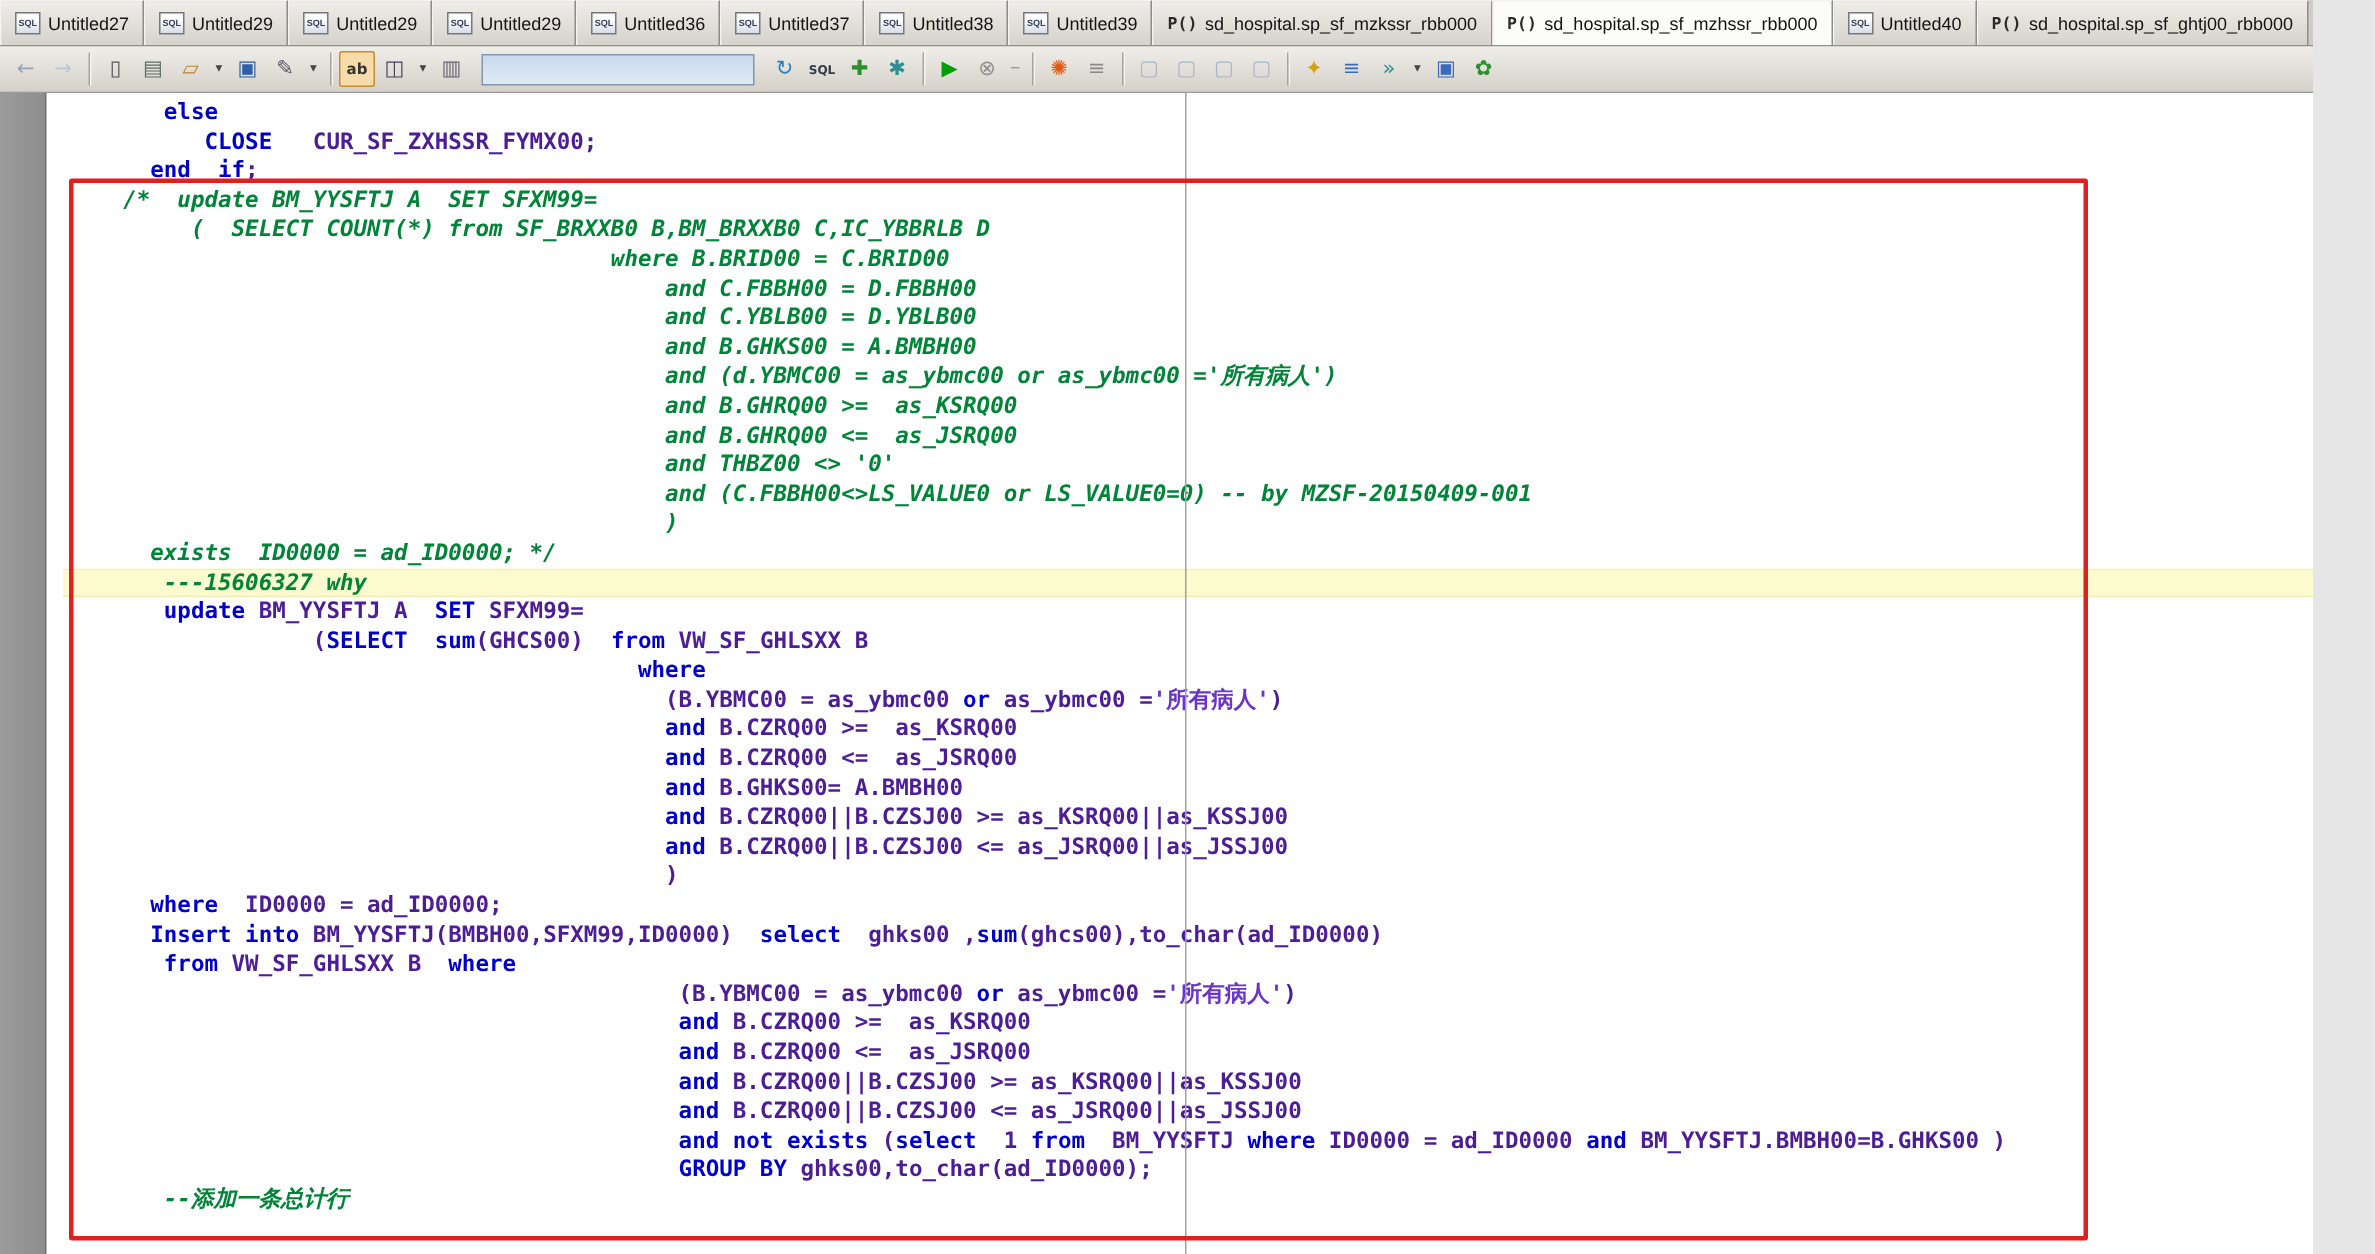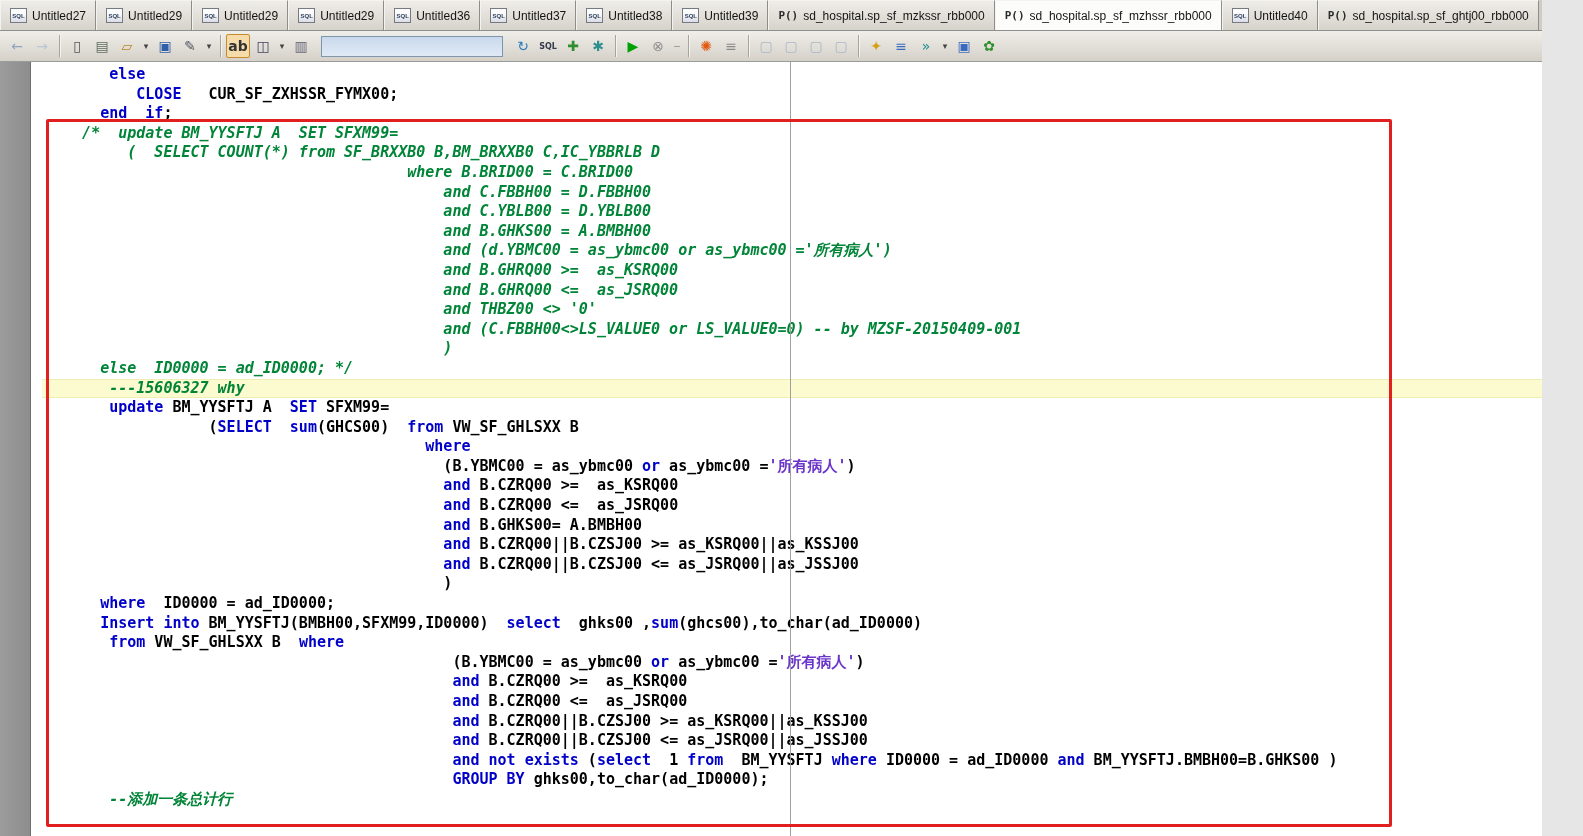--- a/index.html
+++ b/index.html
@@ -33,21 +33,21 @@
 
   
   .editor{position:absolute;top:62px;left:0;right:0;bottom:0;background:#fff;overflow:hidden;}
   .gutter{position:absolute;left:0;top:0;bottom:0;width:30px;z-index:1;
           background:linear-gradient(90deg,#9c9c9c,#8d8d8d);border-right:1px solid #6e6e6e;}
   .code-lines{position:absolute;left:30px;top:0;right:0;bottom:0;z-index:2;padding-top:3px;
           font-family:"DejaVu Sans Mono",monospace;font-size:15px;line-height:19.6px;font-weight:bold;
           color:#000;}
   .code-line{height:19.6px;white-space:pre;padding-left:4px;margin-left:12px;}
   .code-line.hl{background:var(--hl,#fbfbcf);box-shadow:inset 0 1px 0 #ededb4, inset 0 -1px 0 #ededb4;}
-  .tk-p{color:#000000;}
+  .tk-p{color:#4c1d95;}
   .tk-k{color:var(--kw,#0000c8);}
   .tk-c{color:var(--cm,#008437);font-style:italic;}
   .tk-s{color:var(--str,#6a35c8);}
   .margin-guide{position:absolute;left:790px;top:0;bottom:0;width:1px;background:#a0a0a0;z-index:3;}
   .annotation-box{position:absolute;left:46px;top:57px;width:1340px;height:702px;z-index:5;
           border:3px solid var(--annot,#e02020);border-radius:2px;pointer-events:none;}
 </style>
 </head>
 <body>
 
@@ -107,21 +107,21 @@
       <button class="tb-btn" style="color: rgb(185, 198, 212);">→</button>
       <div class="tb-sep"></div>
       <button class="tb-btn" style="color: rgb(85, 85, 85);">▯</button>
       <button class="tb-btn" style="color: rgb(95, 111, 95);">▤</button>
       <button class="tb-btn" style="color: rgb(184, 135, 43);">▱</button>
       <button class="tb-btn small" style="color: rgb(68, 68, 68);">▾</button>
       <button class="tb-btn" style="color: rgb(47, 95, 168);">▣</button>
       <button class="tb-btn" style="color: rgb(85, 85, 102);">✎</button>
       <button class="tb-btn small" style="color: rgb(68, 68, 68);">▾</button>
       <div class="tb-sep"></div>
-      <button class="tb-btn pressed" style="color: rgb(51, 51, 51); font-size: 14px; font-weight: bold;">ab</button>
+      <button class="tb-btn pressed" style="color: rgb(51, 51, 51); font-size: 10px; font-weight: bold;">ab</button>
       <button class="tb-btn" style="color: rgb(68, 68, 95);">◫</button>
       <button class="tb-btn small" style="color: rgb(68, 68, 68);">▾</button>
       <button class="tb-btn" style="color: rgb(102, 102, 119);">▥</button>
       <input class="tb-input" style="">
       <button class="tb-btn" style="color: rgb(43, 127, 191);">↻</button>
       <button class="tb-btn" style="color: rgb(51, 58, 74); font-size: 8px; font-weight: bold;">SQL</button>
       <button class="tb-btn" style="color: rgb(47, 143, 47);">✚</button>
       <button class="tb-btn" style="color: rgb(47, 143, 143);">✱</button>
       <div class="tb-sep"></div>
       <button class="tb-btn" style="color: rgb(0, 160, 0);">▶</button>
@@ -154,21 +154,21 @@
         <div class="code-line"><span class="tk-c">                                        where B.BRID00 = C.BRID00</span></div>
         <div class="code-line"><span class="tk-c">                                            and C.FBBH00 = D.FBBH00</span></div>
         <div class="code-line"><span class="tk-c">                                            and C.YBLB00 = D.YBLB00</span></div>
         <div class="code-line"><span class="tk-c">                                            and B.GHKS00 = A.BMBH00</span></div>
         <div class="code-line"><span class="tk-c">                                            and (d.YBMC00 = as_ybmc00 or as_ybmc00 ='所有病人')</span></div>
         <div class="code-line"><span class="tk-c">                                            and B.GHRQ00 &gt;=  as_KSRQ00</span></div>
         <div class="code-line"><span class="tk-c">                                            and B.GHRQ00 &lt;=  as_JSRQ00</span></div>
         <div class="code-line"><span class="tk-c">                                            and THBZ00 &lt;&gt; '0'</span></div>
         <div class="code-line"><span class="tk-c">                                            and (C.FBBH00&lt;&gt;LS_VALUE0 or LS_VALUE0=0) -- by MZSF-20150409-001</span></div>
         <div class="code-line"><span class="tk-c">                                            )</span></div>
-        <div class="code-line"><span class="tk-c">      else  ID0000 = ad_ID0000; */</span></div>
+        <div class="code-line"><span class="tk-c">      exists  ID0000 = ad_ID0000; */</span></div>
         <div class="code-line hl"><span class="tk-c">       ---15606327 why</span></div>
         <div class="code-line"><span class="tk-p">       </span><span class="tk-k">update</span><span class="tk-p"> BM_YYSFTJ A  </span><span class="tk-k">SET</span><span class="tk-p"> SFXM99=</span></div>
         <div class="code-line"><span class="tk-p">                  (</span><span class="tk-k">SELECT</span><span class="tk-p">  </span><span class="tk-k">sum</span><span class="tk-p">(GHCS00)  </span><span class="tk-k">from</span><span class="tk-p"> VW_SF_GHLSXX B</span></div>
         <div class="code-line"><span class="tk-p">                                          </span><span class="tk-k">where</span></div>
         <div class="code-line"><span class="tk-p">                                            (B.YBMC00 = as_ybmc00 </span><span class="tk-k">or</span><span class="tk-p"> as_ybmc00 =</span><span class="tk-s">'所有病人'</span><span class="tk-p">)</span></div>
         <div class="code-line"><span class="tk-p">                                            </span><span class="tk-k">and</span><span class="tk-p"> B.CZRQ00 &gt;=  as_KSRQ00</span></div>
         <div class="code-line"><span class="tk-p">                                            </span><span class="tk-k">and</span><span class="tk-p"> B.CZRQ00 &lt;=  as_JSRQ00</span></div>
         <div class="code-line"><span class="tk-p">                                            </span><span class="tk-k">and</span><span class="tk-p"> B.GHKS00= A.BMBH00</span></div>
         <div class="code-line"><span class="tk-p">                                            </span><span class="tk-k">and</span><span class="tk-p"> B.CZRQ00||B.CZSJ00 &gt;= as_KSRQ00||as_KSSJ00</span></div>
         <div class="code-line"><span class="tk-p">                                            </span><span class="tk-k">and</span><span class="tk-p"> B.CZRQ00||B.CZSJ00 &lt;= as_JSRQ00||as_JSSJ00</span></div>

